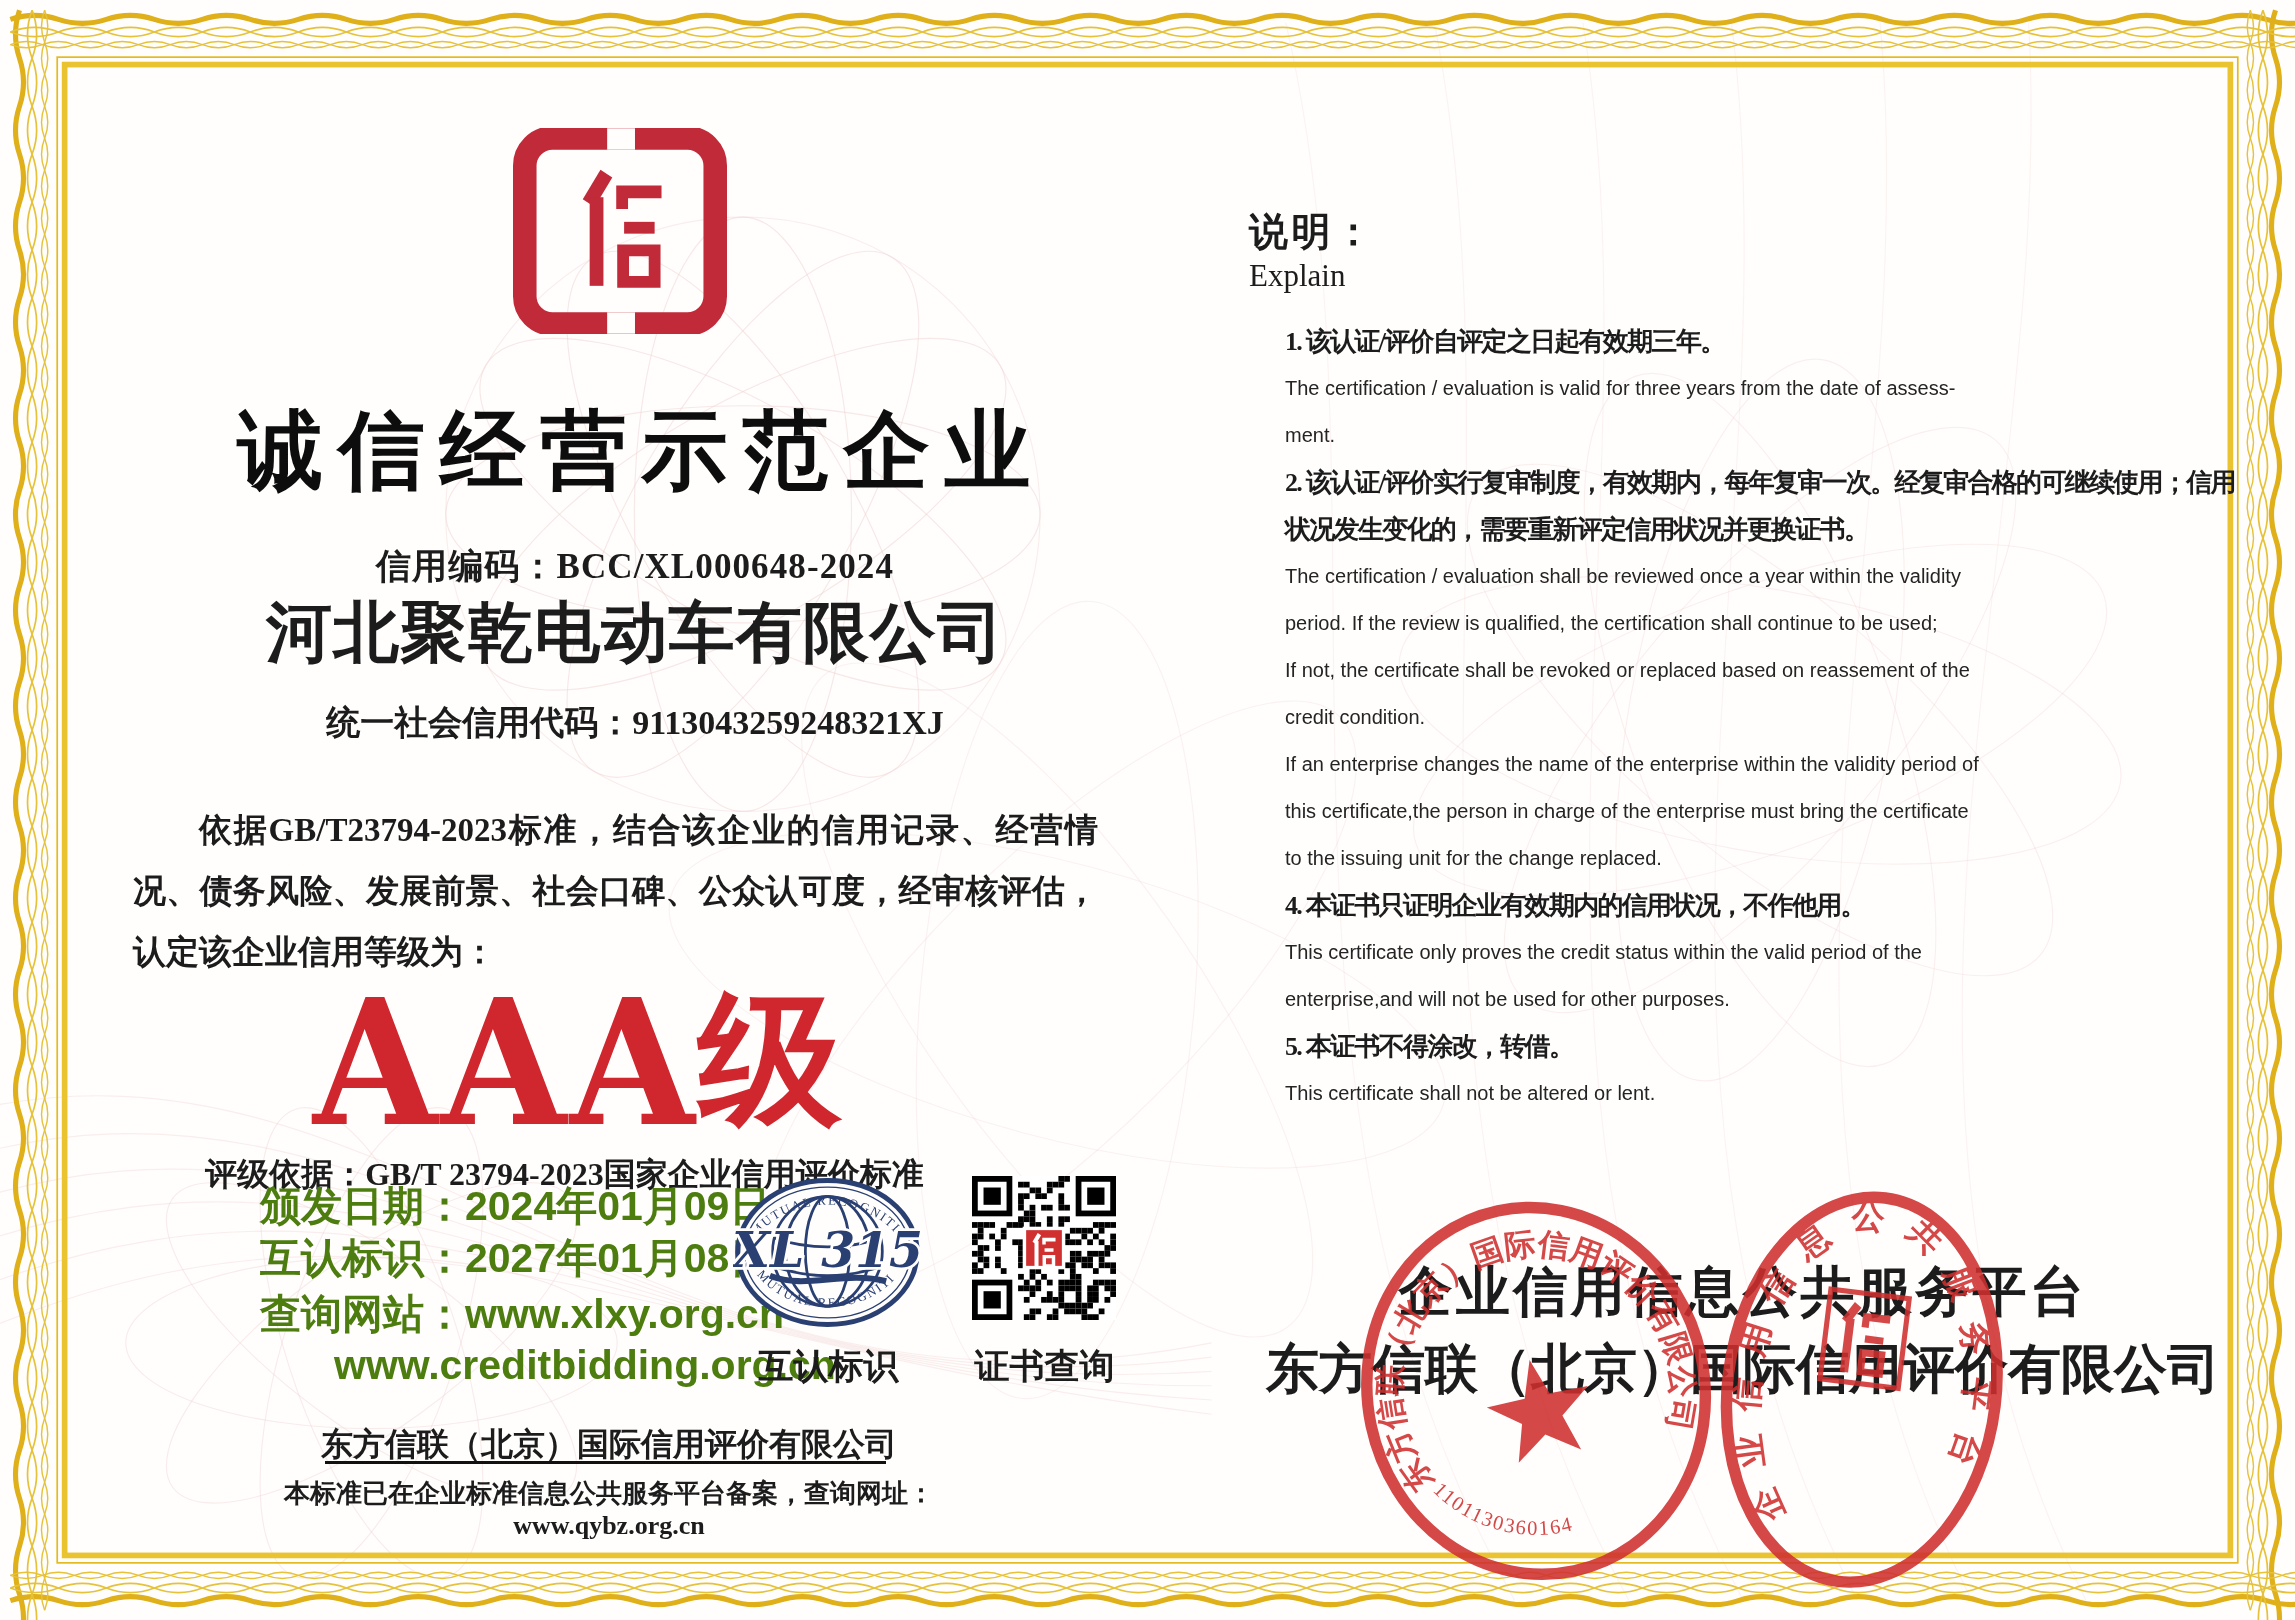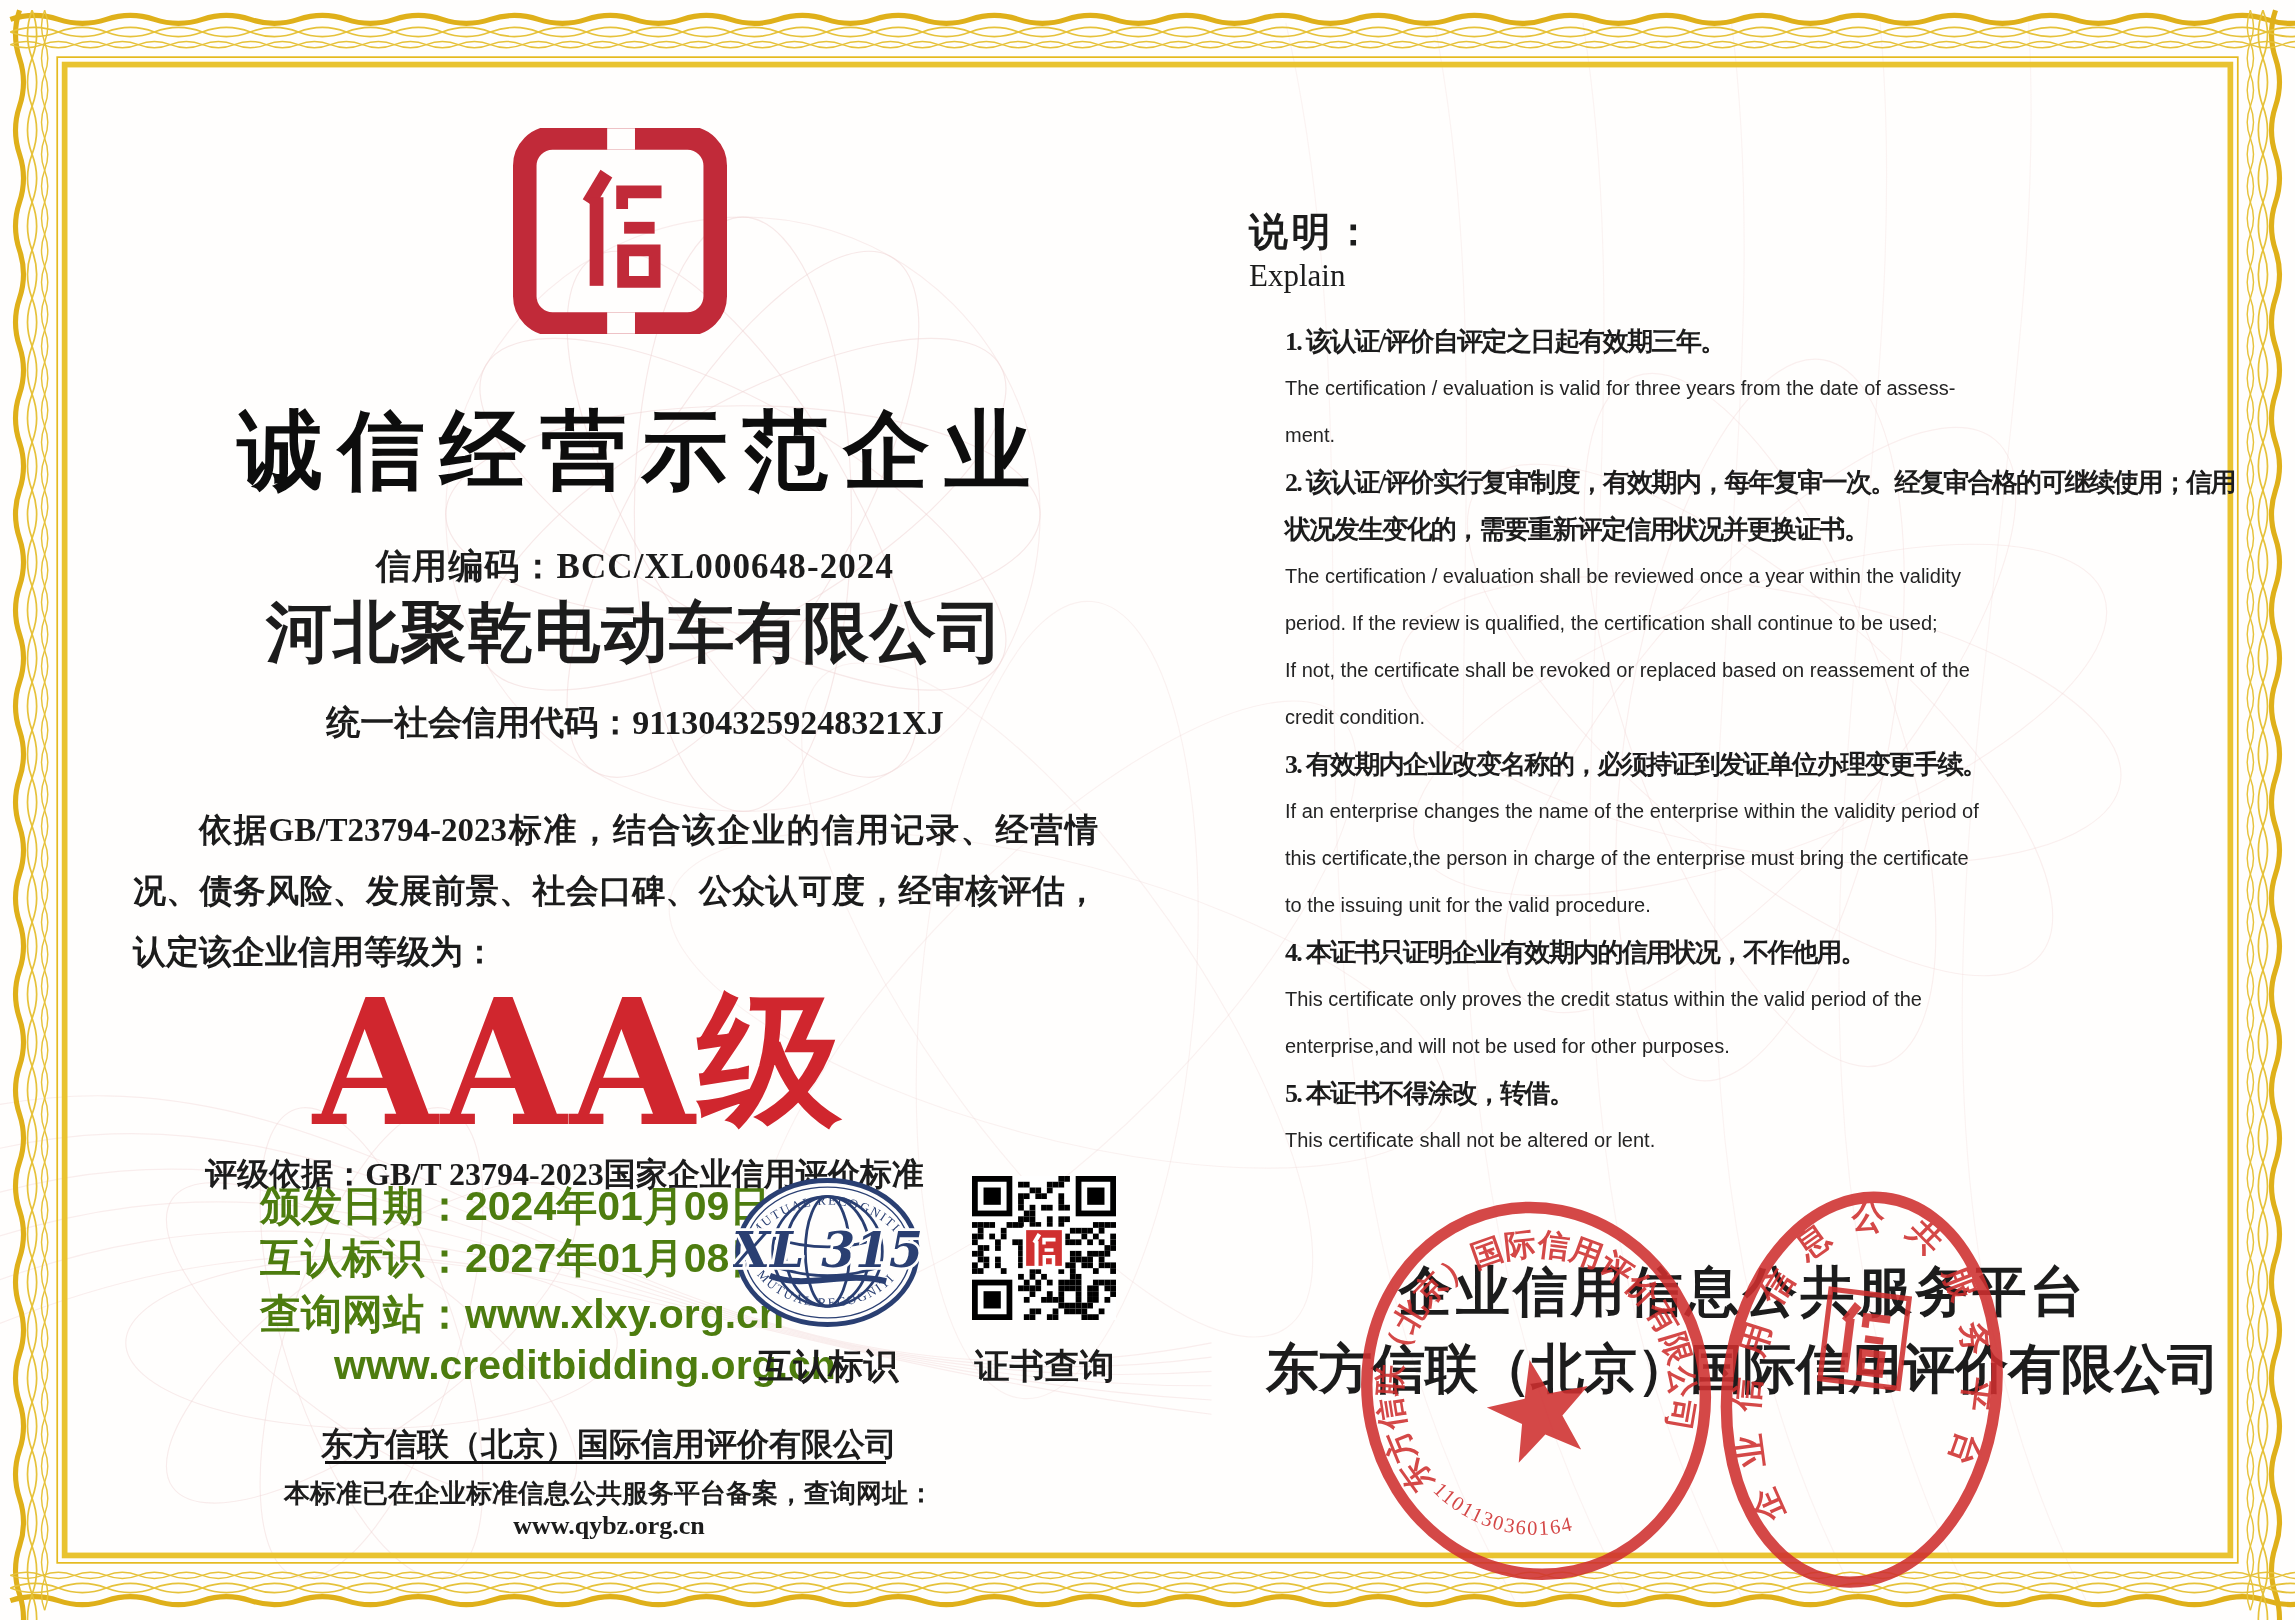--- a/index.html
+++ b/index.html
@@ -426,24 +426,23 @@
   <div class="abs exp-lines">
     <div class="x-line zh">1. 该认证/评价自评定之日起有效期三年。</div>
     <div class="x-line en">The certification / evaluation is valid for three years from the date of assess-</div>
     <div class="x-line en">ment.</div>
     <div class="x-line zh">2. 该认证/评价实行复审制度，有效期内，每年复审一次。经复审合格的可继续使用；信用</div>
     <div class="x-line zh">状况发生变化的，需要重新评定信用状况并更换证书。</div>
     <div class="x-line en">The certification / evaluation shall be reviewed once a year within the validity</div>
     <div class="x-line en">period. If the review is qualified,  the certification shall continue to be used;</div>
     <div class="x-line en">If not, the certificate shall be revoked or replaced based on reassement of the</div>
     <div class="x-line en">credit condition.</div>
-    <div class="x-line zh">3. 有效期内企业改变名称的，必须持证到发证单位办理变更手续。</div>
     <div class="x-line en">If an enterprise changes the name of the enterprise within the validity period of</div>
     <div class="x-line en">this certificate,the person in charge of the enterprise must bring the certificate</div>
-    <div class="x-line en">to the issuing unit for the valid procedure.</div>
+    <div class="x-line en">to the issuing unit for the change replaced.</div>
     <div class="x-line zh">4. 本证书只证明企业有效期内的信用状况，不作他用。</div>
     <div class="x-line en">This certificate only proves the credit status within the valid period of the</div>
     <div class="x-line en">enterprise,and will not be used for other purposes.</div>
     <div class="x-line zh">5. 本证书不得涂改，转借。</div>
     <div class="x-line en">This certificate shall not be altered or lent.</div>
   </div>
 
   <div class="abs fr1 ctr serif">企业信用信息公共服务平台</div>
   <div class="abs fr2 ctr serif">东方信联（北京）国际信用评价有限公司</div>
 

